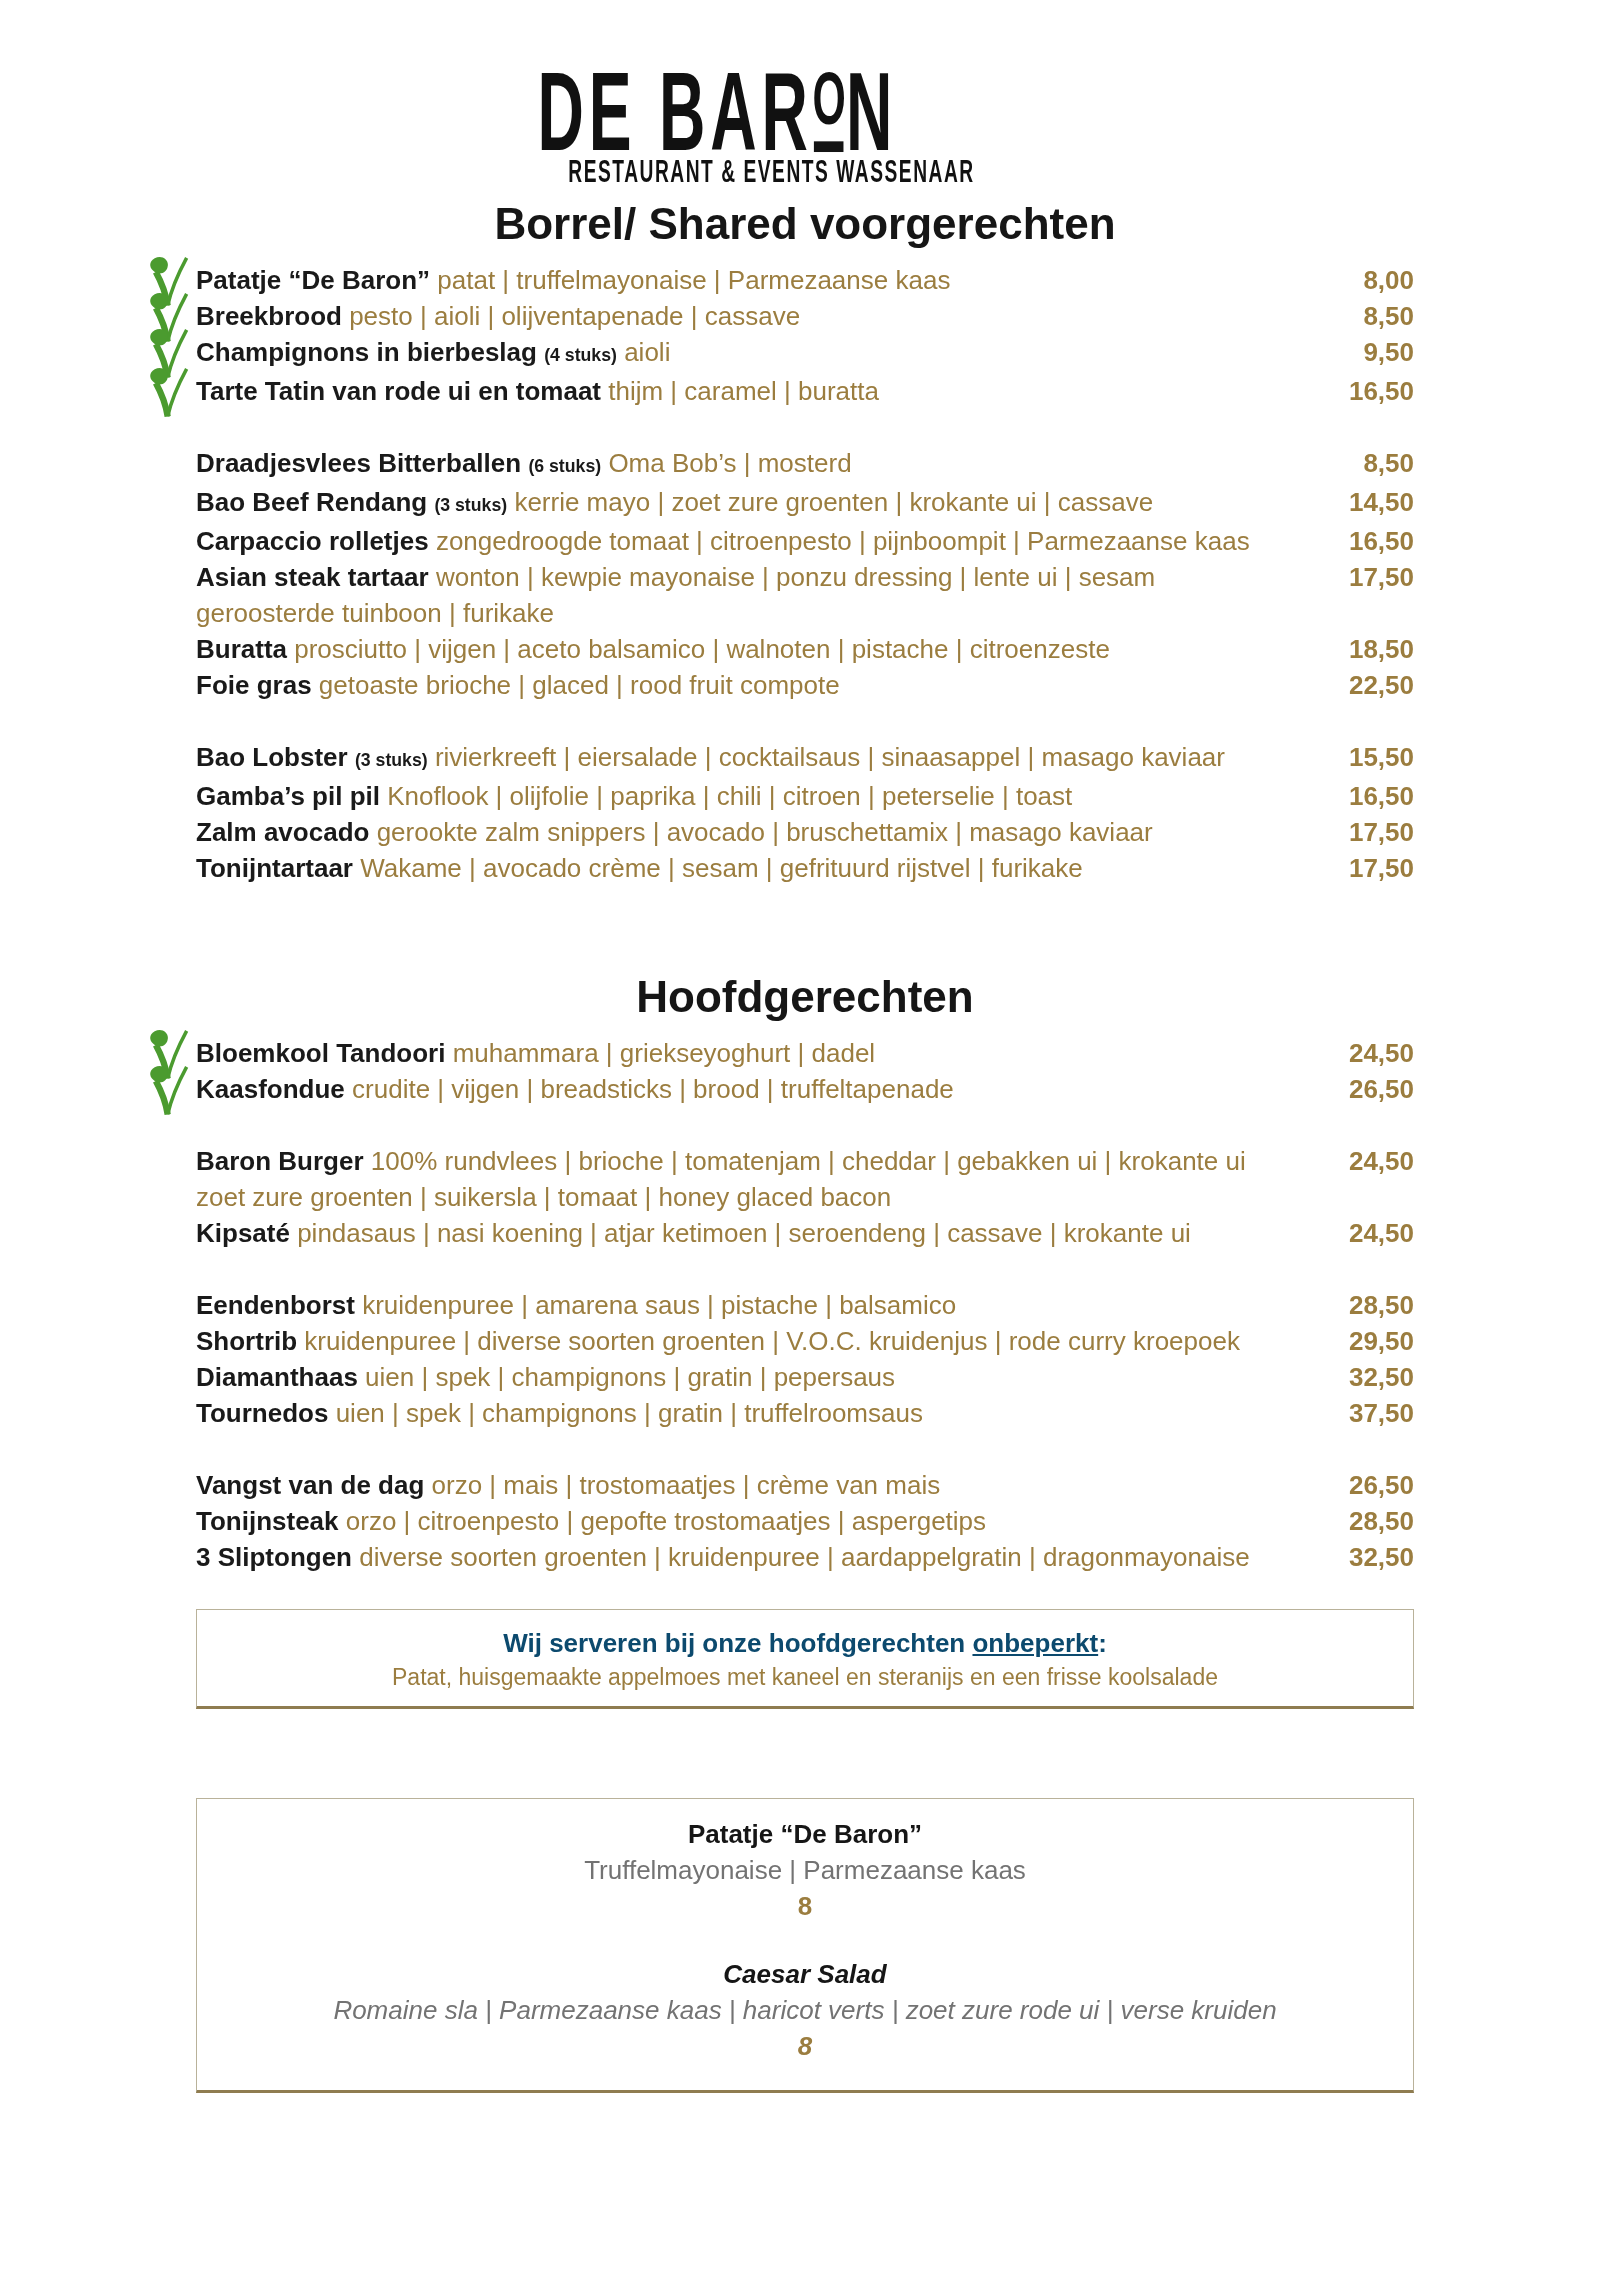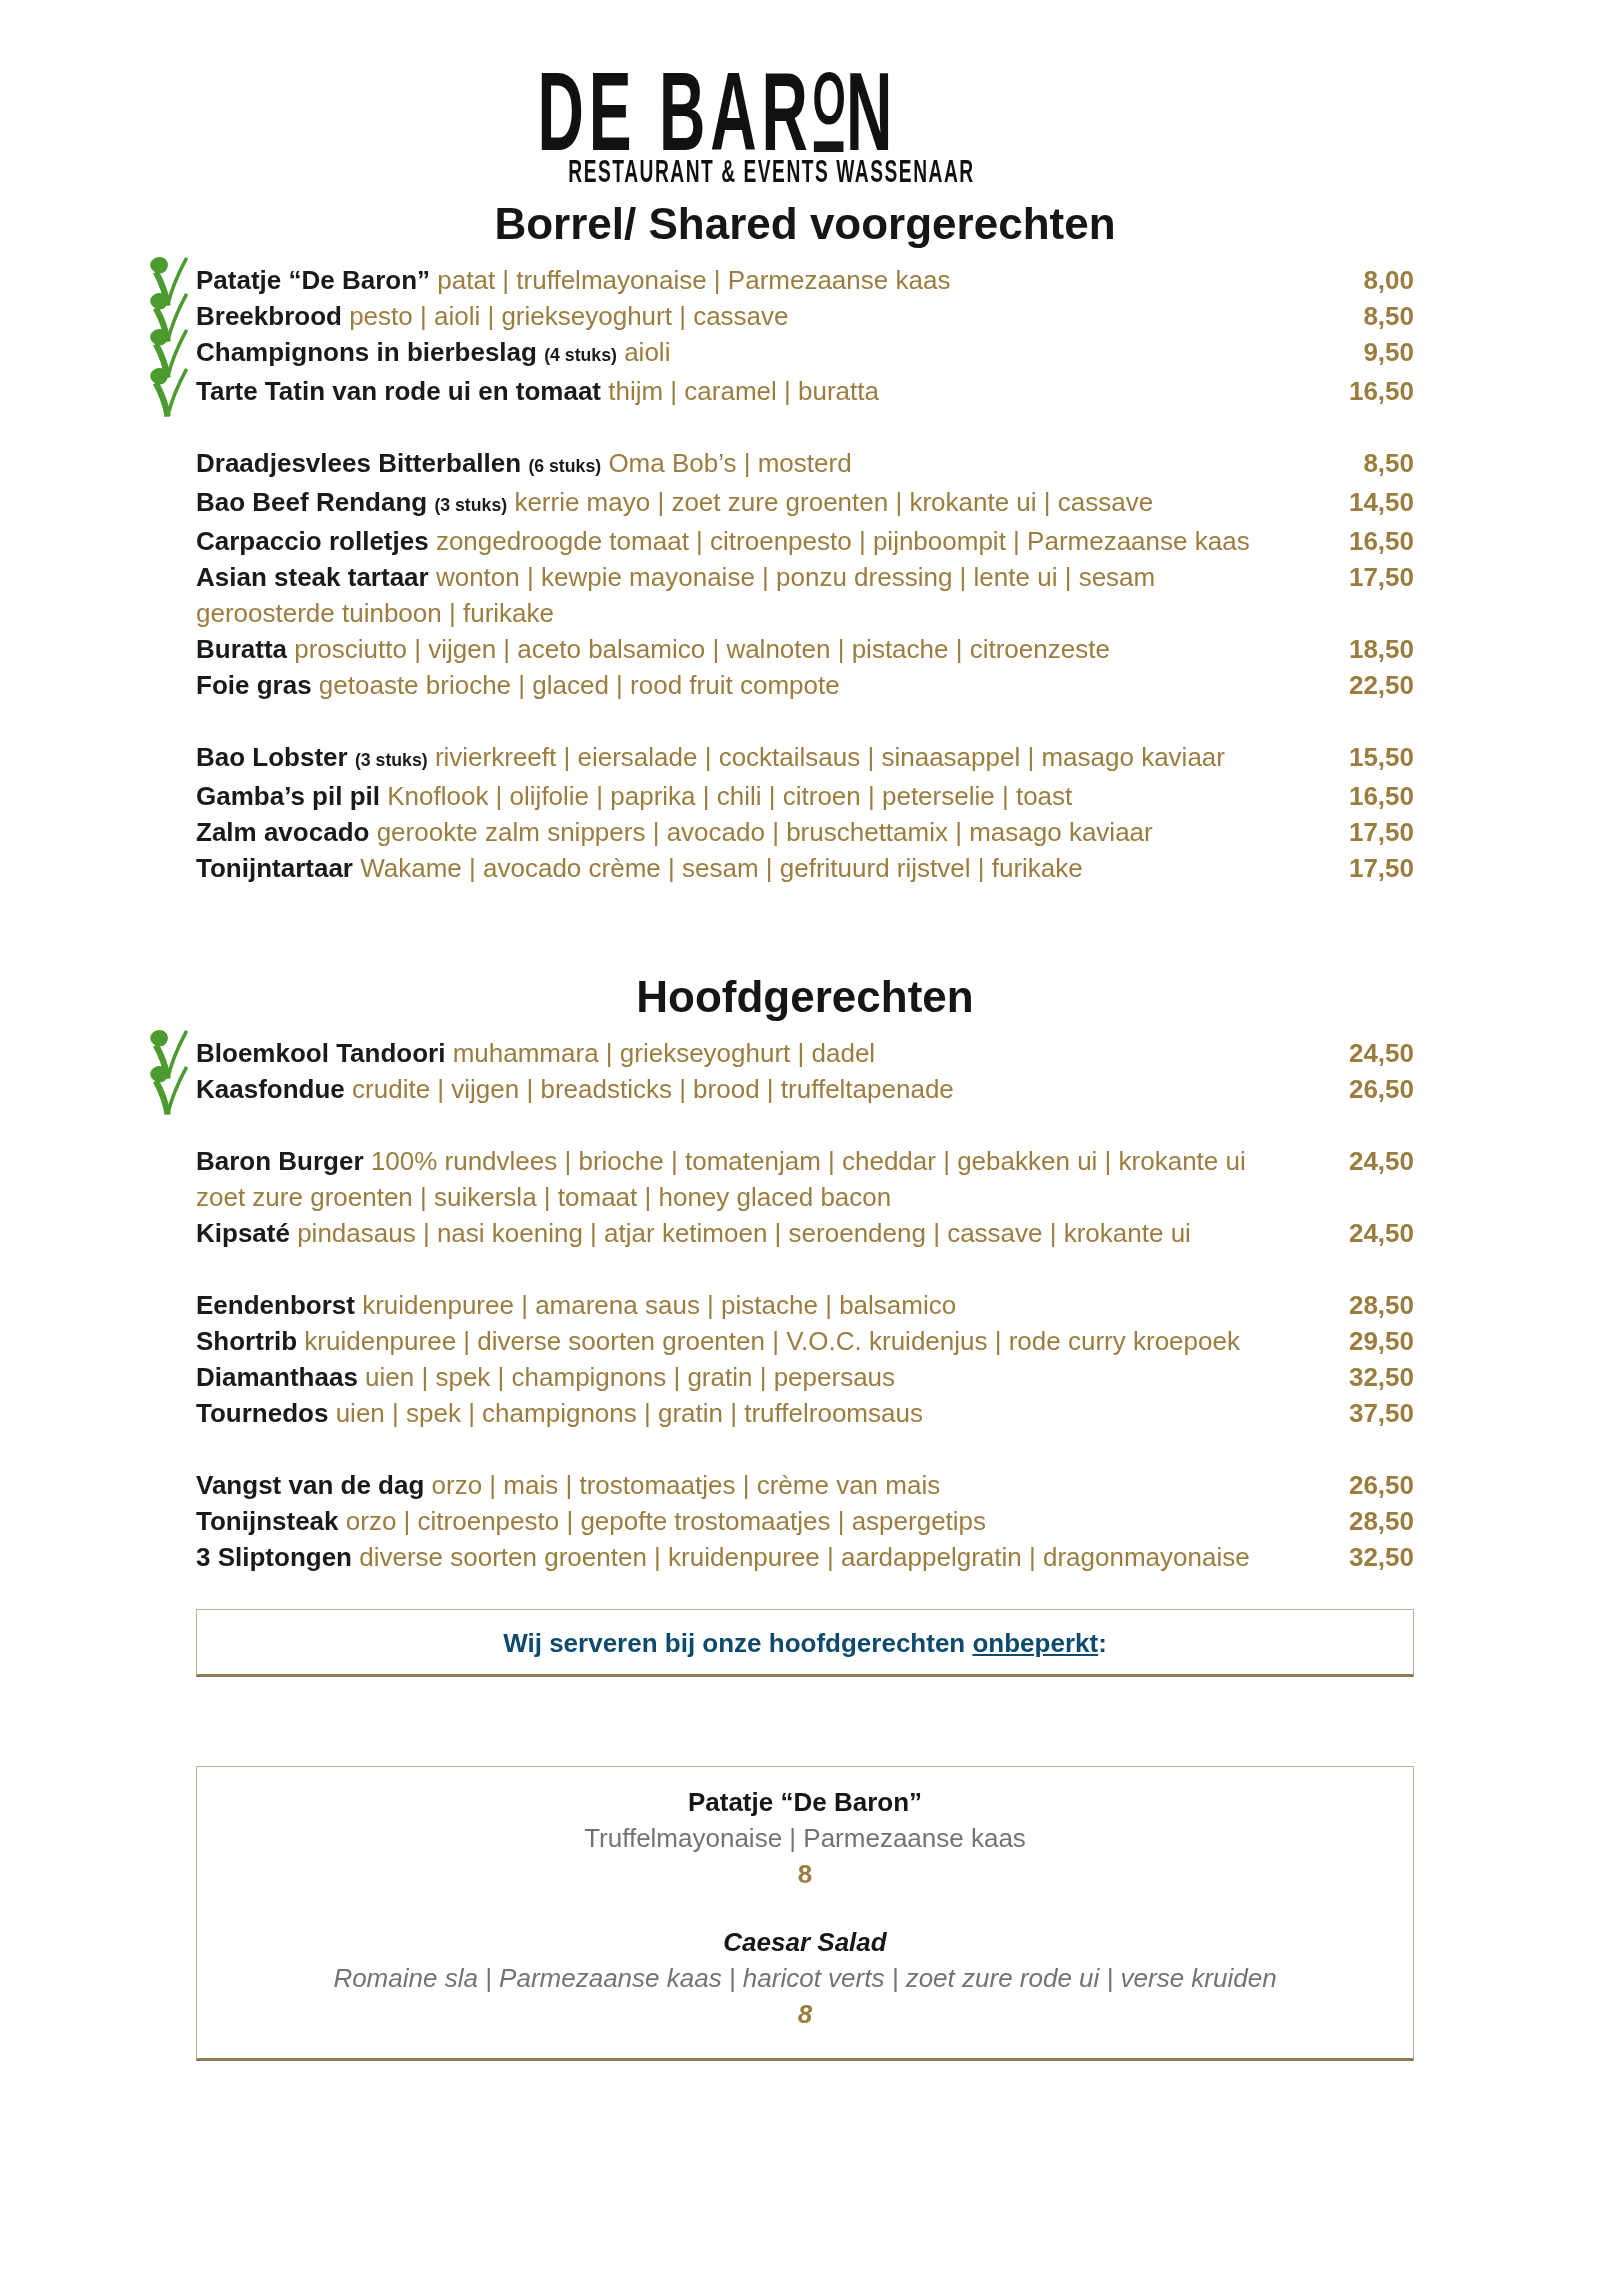--- a/index.html
+++ b/index.html
@@ -72,21 +72,21 @@
               </svg>
               <div class="item-text"><span class="item-name">Patatje “De Baron”</span> <span class="item-desc">patat | truffelmayonaise | Parmezaanse kaas</span></div>
               <div class="item-price">8,00</div>
             </div>
             <div class="item-row">
               <svg class="veg-icon" viewBox="0 0 23 28" aria-hidden="true">
                 <path d="M21.8 1 C17.5 9 13.5 18 11.6 26.6" fill="none" stroke="#4B9B2F" stroke-width="1.9"></path>
                 <path d="M5.2 8.6 C8.2 14 10.6 20.5 11.6 26.6" fill="none" stroke="#4B9B2F" stroke-width="3.4"></path>
                 <path d="M5.8 9.2 C2 7.6 0.6 3.4 4.6 1.2 C8.2 -0.7 11.9 1.6 11.7 5 C11.5 8.3 8.6 10.1 5.8 9.2 Z" fill="#4B9B2F"></path>
               </svg>
-              <div class="item-text"><span class="item-name">Breekbrood</span> <span class="item-desc">pesto | aioli | griekseyoghurt | cassave</span></div>
+              <div class="item-text"><span class="item-name">Breekbrood</span> <span class="item-desc">pesto | aioli | olijventapenade | cassave</span></div>
               <div class="item-price">8,50</div>
             </div>
             <div class="item-row">
               <svg class="veg-icon" viewBox="0 0 23 28" aria-hidden="true">
                 <path d="M21.8 1 C17.5 9 13.5 18 11.6 26.6" fill="none" stroke="#4B9B2F" stroke-width="1.9"></path>
                 <path d="M5.2 8.6 C8.2 14 10.6 20.5 11.6 26.6" fill="none" stroke="#4B9B2F" stroke-width="3.4"></path>
                 <path d="M5.8 9.2 C2 7.6 0.6 3.4 4.6 1.2 C8.2 -0.7 11.9 1.6 11.7 5 C11.5 8.3 8.6 10.1 5.8 9.2 Z" fill="#4B9B2F"></path>
               </svg>
               <div class="item-text"><span class="item-name">Champignons in bierbeslag</span> <span class="item-stuks">(4 stuks)</span> <span class="item-desc">aioli</span></div>
               <div class="item-price">9,50</div>
@@ -208,20 +208,21 @@
             <div class="item-row">
               <div class="item-text"><span class="item-name">3 Sliptongen</span> <span class="item-desc">diverse soorten groenten | kruidenpuree | aardappelgratin | dragonmayonaise</span></div>
               <div class="item-price">32,50</div>
             </div>
           </div>
         </section>
       </div>
 
     <div class="note-box">
       <div class="note-title"><span>Wij serveren bij onze hoofdgerechten </span><span class="ul">onbeperkt</span><span>:</span></div>
+      <div class="note-body">Patat, huisgemaakte appelmoes met kaneel en steranijs en een frisse koolsalade</div>
     </div>
 
     <div class="specials-box" id="specials-root">
         <div class="special-item">
           <div class="special-name">Patatje “De Baron”</div>
           <div class="special-desc">Truffelmayonaise | Parmezaanse kaas</div>
           <div class="special-price">8</div>
         </div>
         <div class="special-item">
           <div class="special-name">Caesar Salad</div>

